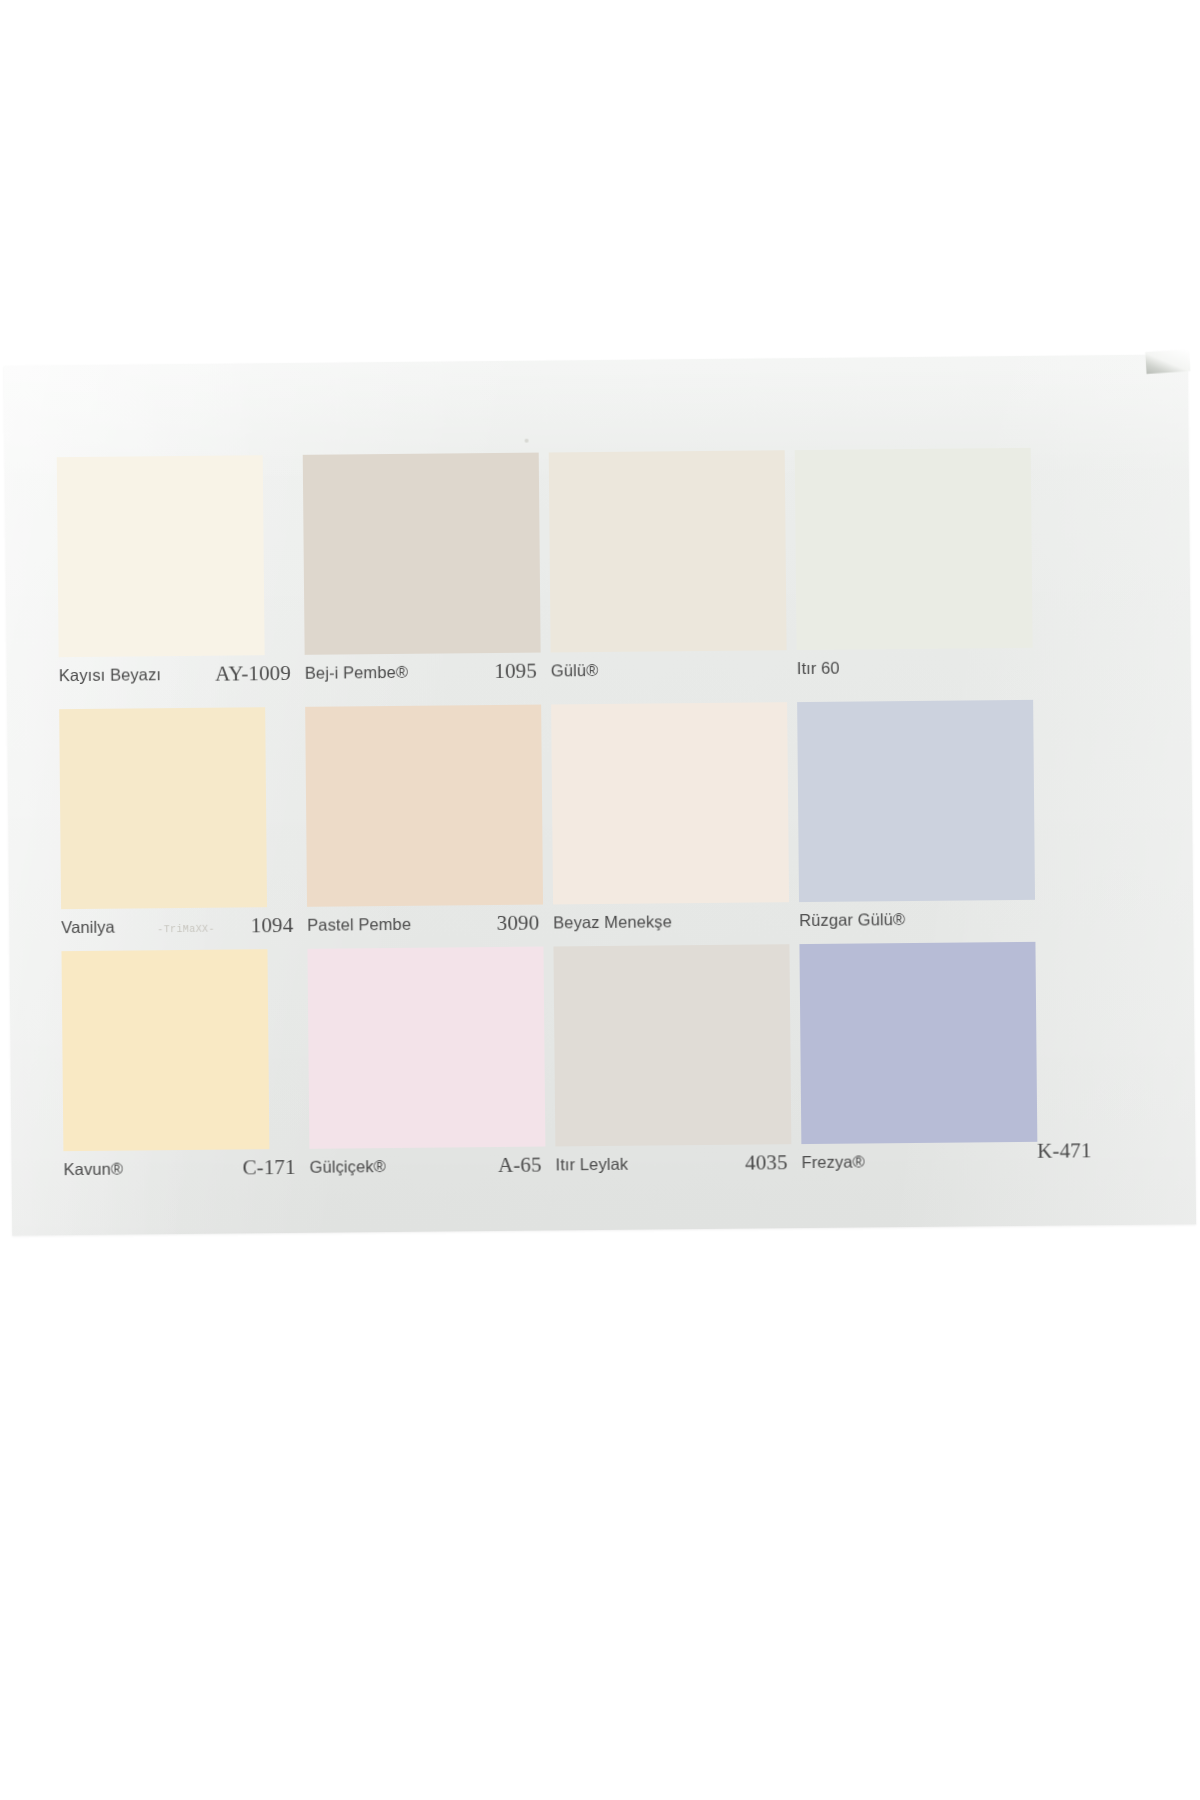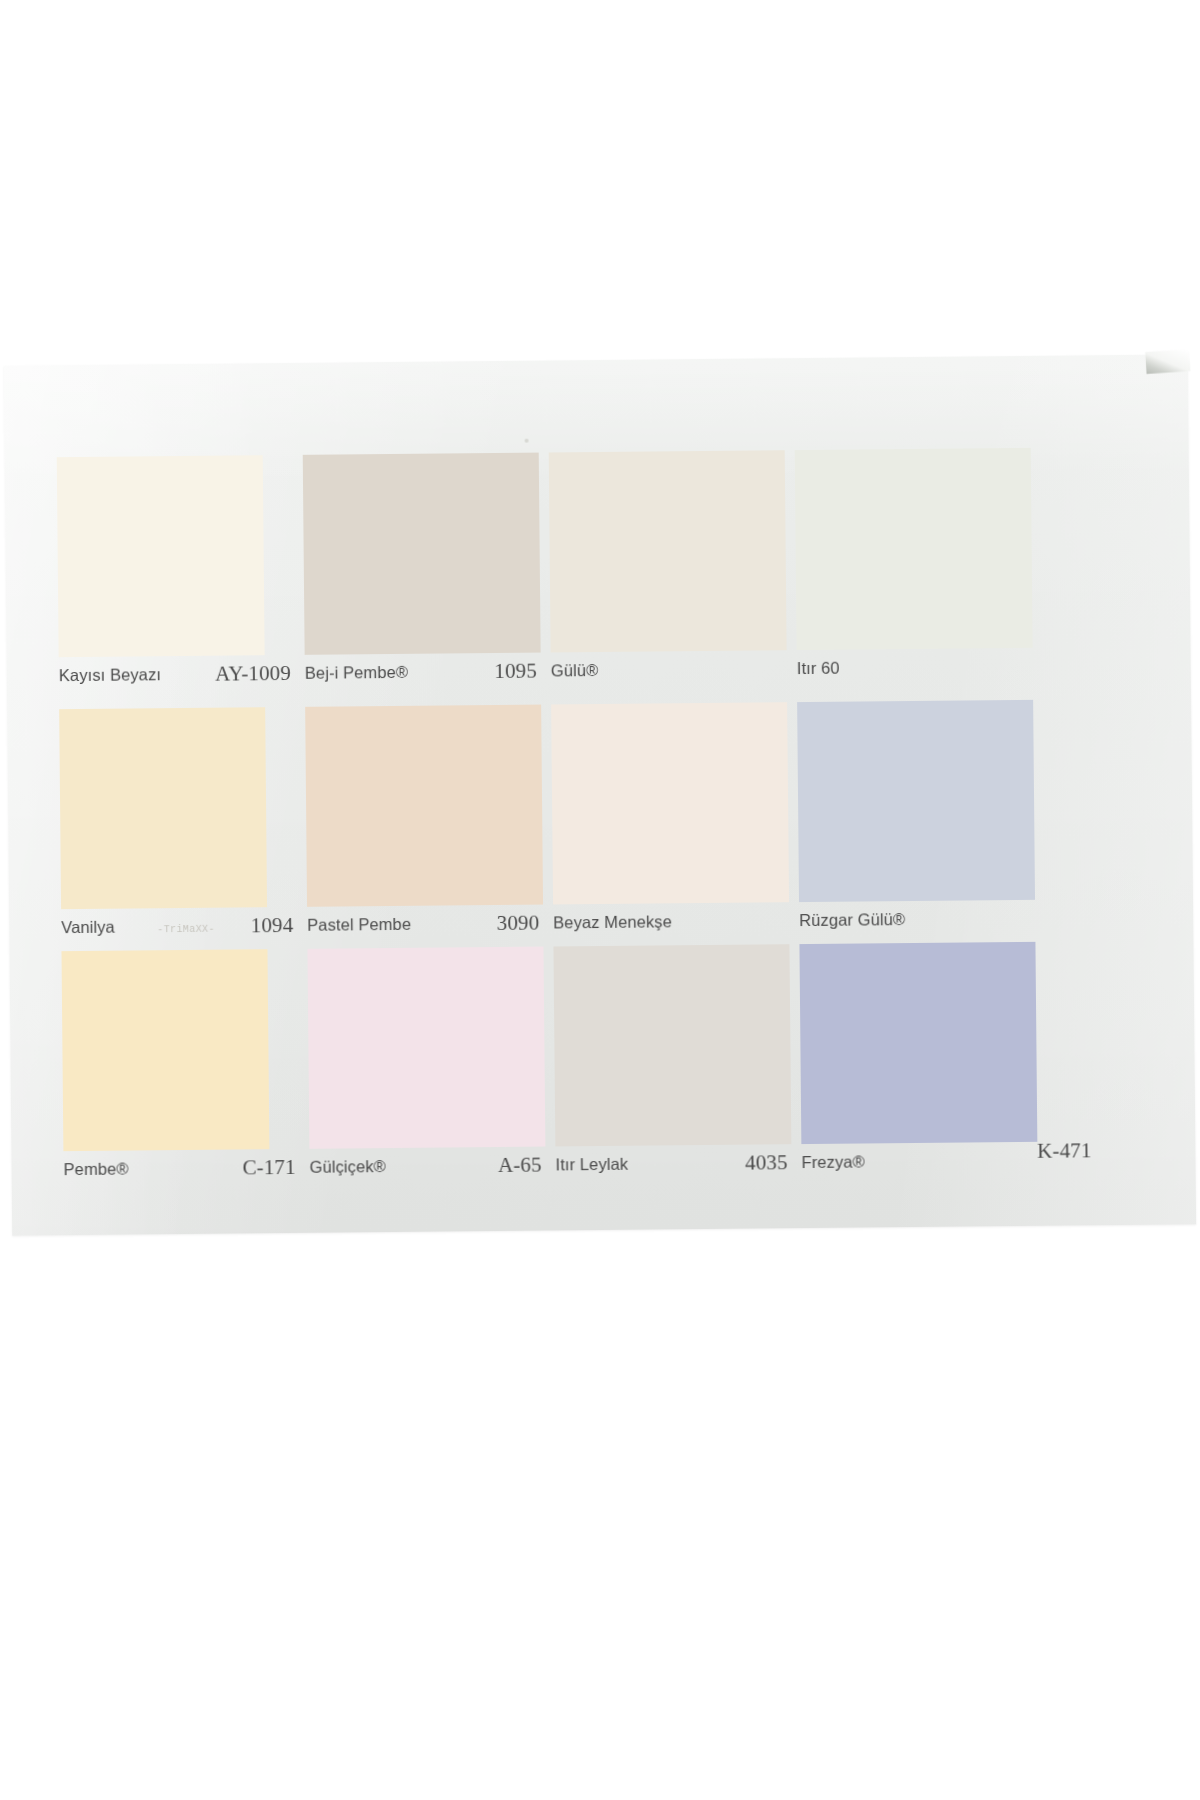--- a/index.html
+++ b/index.html
@@ -223,21 +223,21 @@
           </div>
         </div>
 
       </div>
 
       <div class="swatch-row row-2">
 
         <div class="swatch-cell col-0">
           <div class="swatch-chip" style="background:#f9e9c4;"></div>
           <div class="swatch-caption">
-            <span class="swatch-name">Pembe®</span>
+            <span class="swatch-name">Kavun®</span>
             <span class="swatch-code">C-171</span>
           </div>
         </div>
 
         <div class="swatch-cell col-1">
           <div class="swatch-chip wide" style="background:#f3e3e9;"></div>
           <div class="swatch-caption">
             <span class="swatch-name">Gülçiçek®</span>
             <span class="swatch-code">A-65</span>
           </div>

